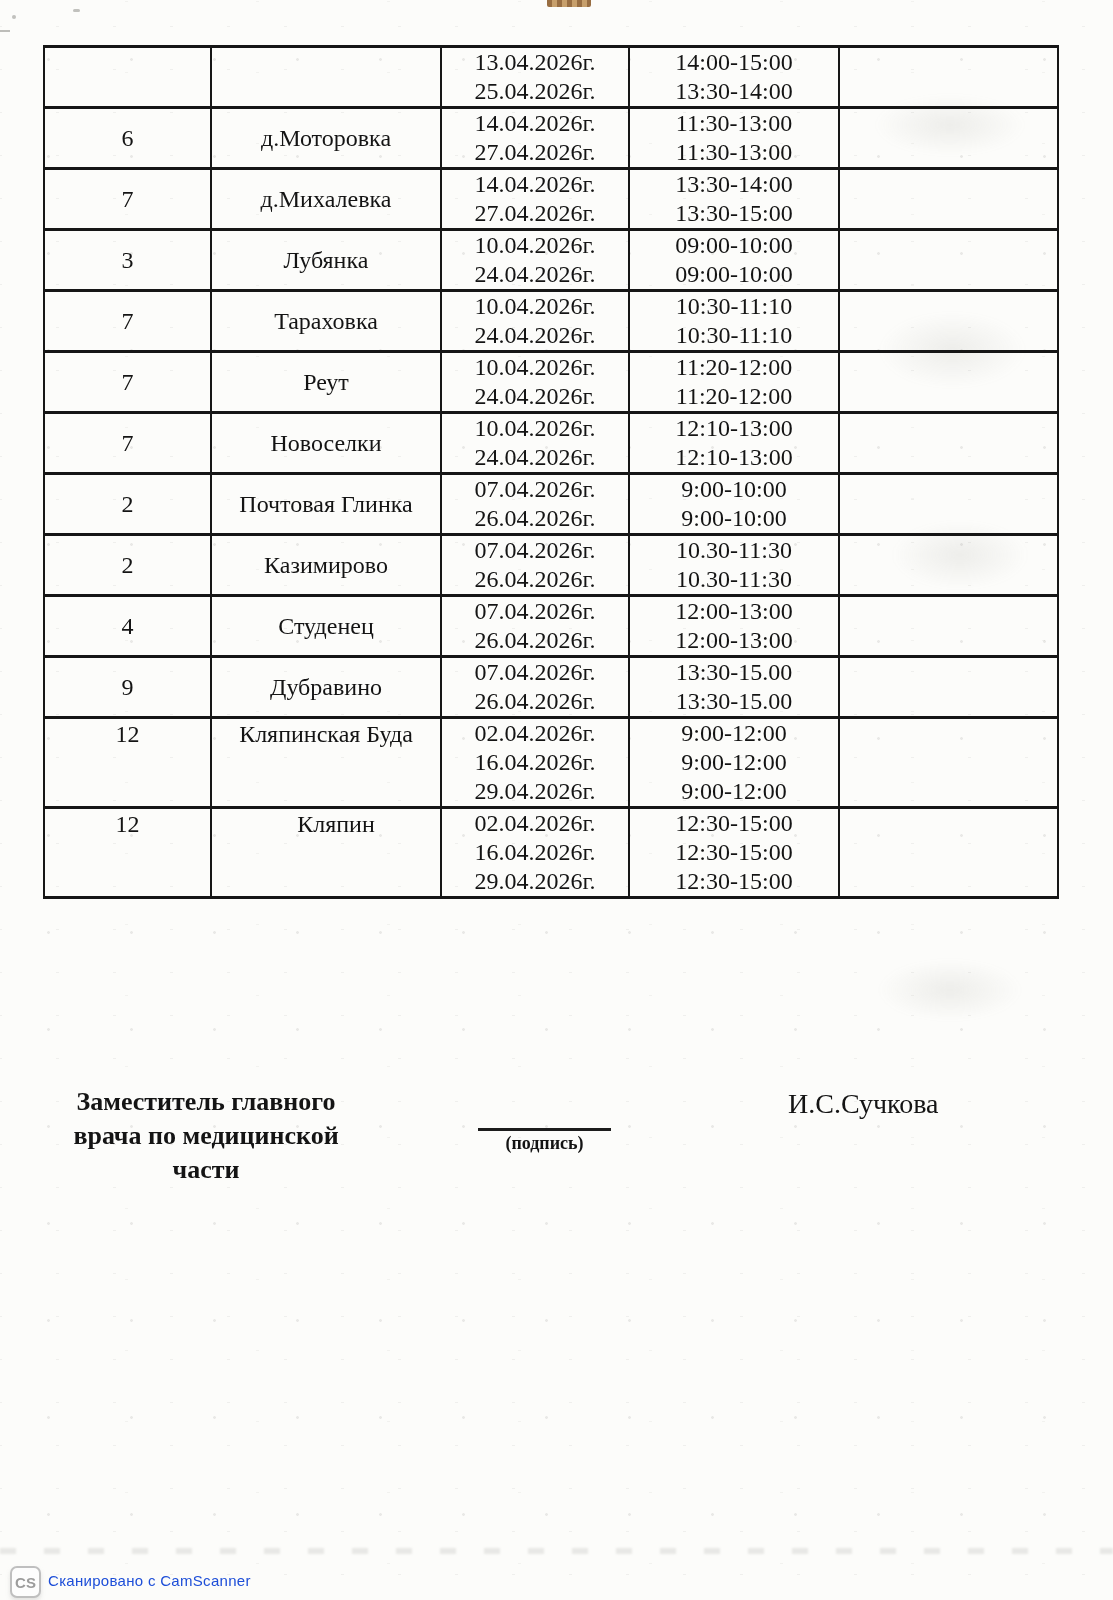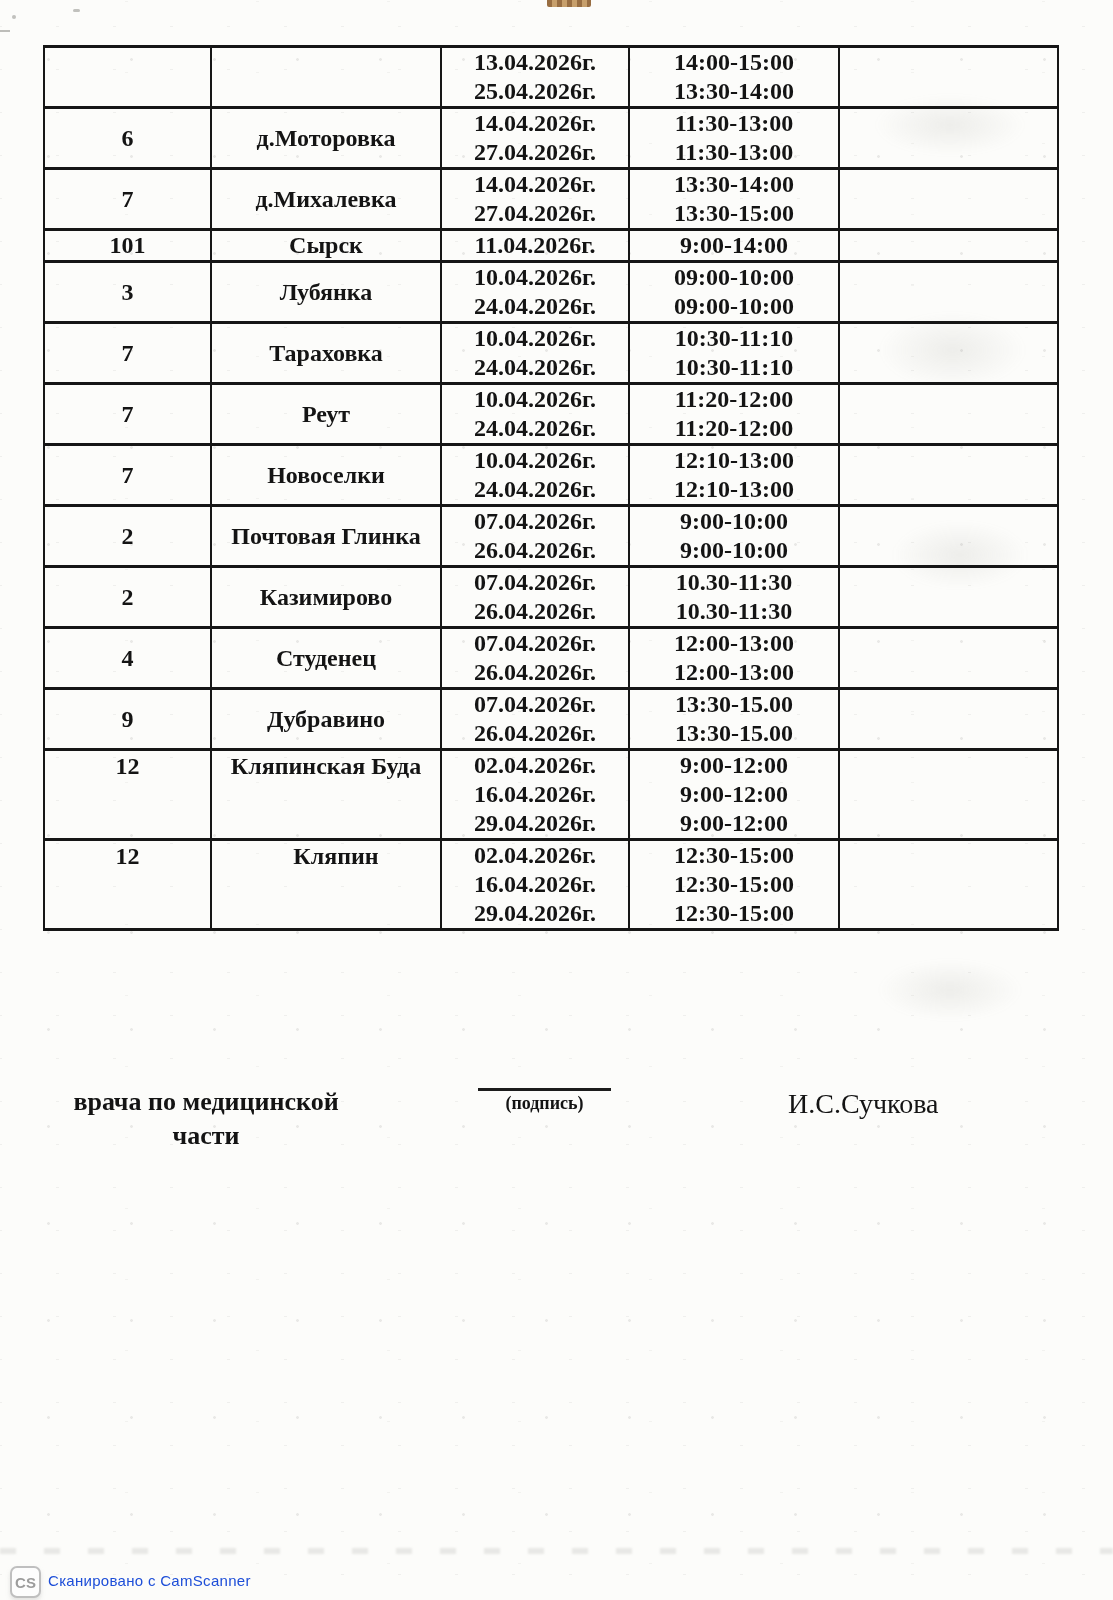--- a/index.html
+++ b/index.html
@@ -32,21 +32,21 @@
   }
   .speck { position: absolute; background: #8f8f8a; border-radius: 50%; opacity: .55; }
   .scratch { position: absolute; background: #7d7d78; opacity: .5; }
 
   
   table.sched {
     position: absolute; left: 43px; top: 45px;
     width: 1014px;
     border-collapse: collapse;
     table-layout: fixed;
-    font-weight: bold;
+    font-weight: normal;
     font-size: 24px;
   }
   table.sched td {
     border: 2px solid #161616;
     border-top-width: 3px;
     border-bottom-width: 3px;
     text-align: center;
     vertical-align: middle;
     padding: 0;
     line-height: 29px;
@@ -56,21 +56,21 @@
   tr.r2 { height: 60px; }
   tr.r3 { height: 90px; }
   .ln { height: 29px; }
 
   
   .sig-title {
     position: absolute; left: 58px; top: 1085px; width: 296px;
     text-align: center; font-weight: bold;
     font-size: 26px; line-height: 34px;
   }
-  .sig-line-group { position: absolute; left: 478px; top: 1088px; width: 133px; }
+  .sig-line-group { position: absolute; left: 478px; top: 1128px; width: 133px; }
   .sig-line { width: 133px; height: 0; border-top: 3px solid #1c1c1c; }
   .sig-caption {
     text-align: center; font-weight: bold;
     font-size: 18px; margin-top: 2px;
   }
   .sig-name {
     position: absolute; left: 788px; top: 1088px;
     font-weight: normal; font-size: 28px;
   }
 
@@ -152,31 +152,20 @@
       <td>
           <div class="ln">14.04.2026г.</div>
           <div class="ln">27.04.2026г.</div>
         </td>
       <td>
           <div class="ln">13:30-14:00</div>
           <div class="ln">13:30-15:00</div>
         </td>
       <td></td>
     </tr>
-    <tr class="r1">
-      <td>101</td>
-      <td>Сырск</td>
-      <td>
-          <div class="ln">11.04.2026г.</div>
-        </td>
-      <td>
-          <div class="ln">9:00-14:00</div>
-        </td>
-      <td></td>
-    </tr>
     <tr class="r2">
       <td>3</td>
       <td>Лубянка</td>
       <td>
           <div class="ln">10.04.2026г.</div>
           <div class="ln">24.04.2026г.</div>
         </td>
       <td>
           <div class="ln">09:00-10:00</div>
           <div class="ln">09:00-10:00</div>
@@ -301,20 +290,21 @@
           <div class="ln">12:30-15:00</div>
           <div class="ln">12:30-15:00</div>
           <div class="ln">12:30-15:00</div>
         </td>
       <td></td>
     </tr>
   </tbody>
 </table>
 
 <div class="sig-title">
+  <div>Заместитель главного</div>
   <div>врача по медицинской</div>
   <div>части</div>
 </div>
 
 <div class="sig-line-group">
   <div class="sig-line"></div>
   <div class="sig-caption">(подпись)</div>
 </div>
 
 <div class="sig-name">И.С.Сучкова</div>

